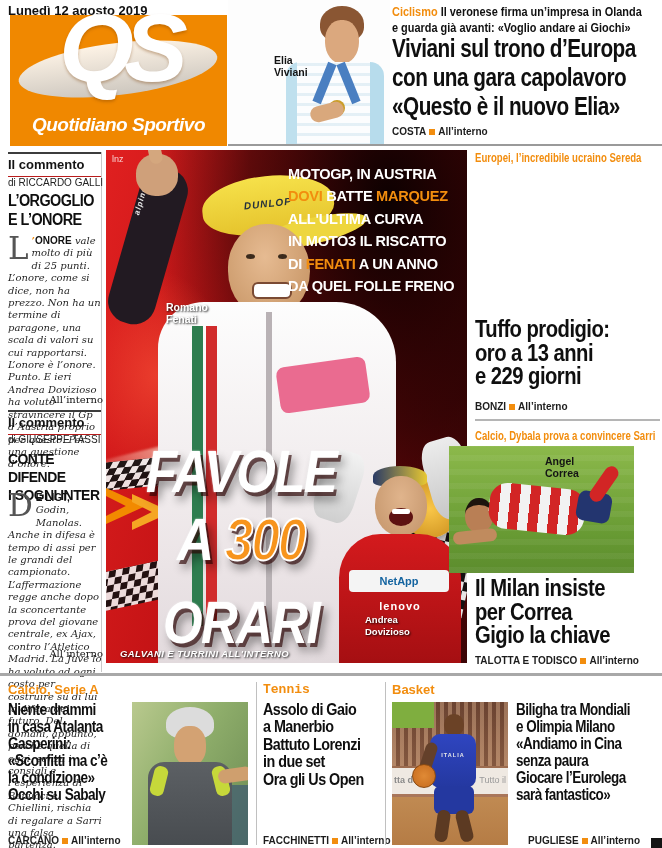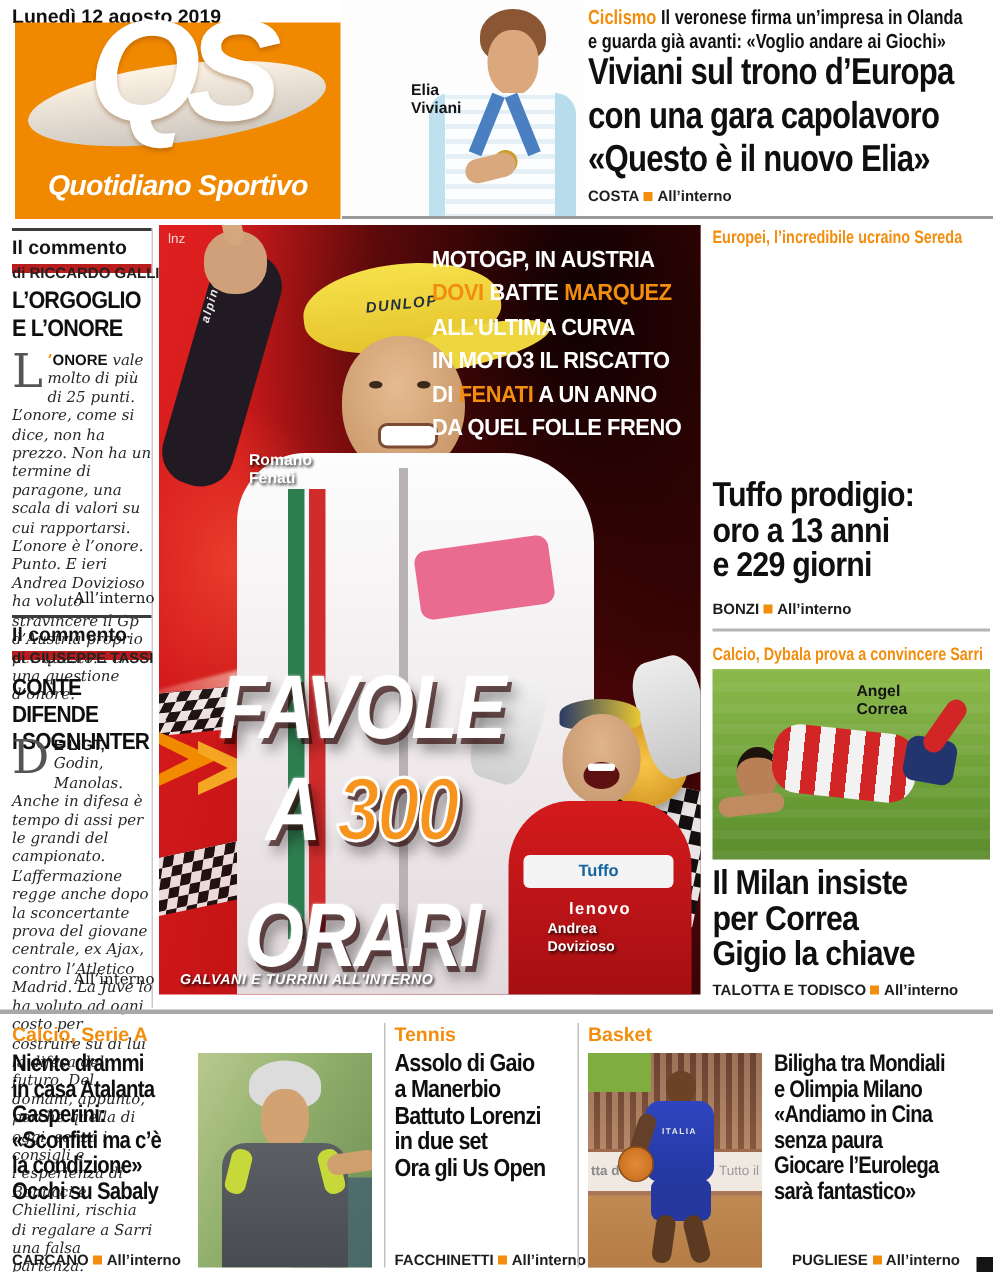--- a/index.html
+++ b/index.html
@@ -8,22 +8,22 @@
   .b{font-weight:bold;}
   .orange{color:#f28d0e;}
   .kicker{font-weight:bold;color:#f28d0e;}
   .hl{font-weight:bold;color:#0f0f0f;letter-spacing:-0.6px;}
   .sqz{transform-origin:0 0;}
   .photo{overflow:hidden;}
   .rule{background:#9a9a9a;}
   .byline{font-size:10px;font-weight:bold;color:#1d1d1d;white-space:nowrap;}
   .byline .sq{display:inline-block;width:6px;height:6px;background:#f28d0e;margin:0 3px;}
   .byline .suffix{font-weight:600;}
-  .commento-h{border-top:2px solid #3c3c3c;border-bottom:6px solid #b91c1c;font-size:13px;font-weight:bold;padding:3px 0 4px;width:93px;color:#141414;}
-  .author{font-size:10px;font-weight:bold;color:#222;}
+  .commento-h{border-top:2px solid #3c3c3c;border-bottom:1px solid #b91c1c;font-size:13px;font-weight:bold;padding:3px 0 4px;width:93px;color:#141414;}
+  .author{font-size:10px;font-weight:normal;color:#222;}
   .bodytxt{font-family:"DejaVu Serif",serif;font-style:italic;font-size:10px;line-height:12.4px;color:#262626;width:95px;}
   .bodytxt p{margin:0 0 1px 0;}
   .drop{float:left;font-family:"DejaVu Serif",serif;font-style:normal;font-size:31px;line-height:25px;margin:1px 3px 0 0;color:#555;}
   .lead{font-family:"Liberation Sans",sans-serif;font-style:normal;font-weight:bold;font-size:10px;color:#111;}
   .apos{color:#f28d0e;font-weight:bold;font-style:normal;}
   .allint{text-align:right;font-family:"DejaVu Serif",serif;font-size:10px;width:95px;}
   .wh{color:#fff;}
   .ph-label{font-weight:bold;font-size:10.5px;line-height:11.5px;}
   .shadow{text-shadow:1px 1px 2px rgba(0,0,0,.85);}
   .checker{background-image:repeating-conic-gradient(#101010 0 25%,#f0f0f0 0 50%);background-size:14px 14px;}
@@ -131,21 +131,21 @@
 
     <div class="abs" style="left:215px;top:300px;width:146px;height:213px;">
       <div class="abs" style="left:-2px;top:0;width:40px;height:72px;background:linear-gradient(#f2f2f2,#cfcfcf);border-radius:30%;transform:rotate(18deg);"></div>
       <div class="abs" style="right:-4px;top:-12px;width:44px;height:80px;background:linear-gradient(#ececec,#c6c6c6);border-radius:30%;transform:rotate(-16deg);"></div>
       <div class="abs" style="left:52px;top:16px;width:54px;height:20px;background:linear-gradient(90deg,#2a3b66,#e8c832);border-radius:50% 50% 20% 20%;"></div>
       <div class="abs" style="left:54px;top:26px;width:52px;height:60px;background:radial-gradient(ellipse at 50% 35%,#e0b48c,#c3946a);border-radius:48%;">
         <div class="abs" style="left:14px;top:32px;width:24px;height:18px;background:#5d1111;border-radius:50%;"></div>
         <div class="abs" style="left:17px;top:33px;width:18px;height:5px;background:#fff;border-radius:2px;"></div>
       </div>
       <div class="abs" style="left:18px;top:84px;width:122px;height:129px;background:linear-gradient(#d41a1d,#a50f12);border-radius:34% 34% 0 0;">
-        <div class="abs" style="left:10px;top:36px;width:100px;height:22px;background:#f4f4f4;border-radius:4px;text-align:center;font-weight:bold;font-size:11px;color:#1464a0;line-height:22px;">Tuffo</div>
+        <div class="abs" style="left:10px;top:36px;width:100px;height:22px;background:#f4f4f4;border-radius:4px;text-align:center;font-weight:bold;font-size:11px;color:#1464a0;line-height:22px;">NetApp</div>
         <div class="abs wh" style="left:0;top:66px;width:122px;text-align:center;font-weight:bold;font-size:11px;letter-spacing:1px;">lenovo</div>
       </div>
       <div class="abs ph-label wh shadow" style="left:44px;top:164px;width:60px;font-size:9.5px;">Andrea Dovizioso</div>
     </div>
 
     <div class="abs sqz" style="left:182px;top:13px;width:195px;transform:scaleX(.94);font-size:15.5px;line-height:22.4px;font-weight:bold;color:#fff;letter-spacing:-0.3px;">
       <div class="deck-line">MOTOGP, IN AUSTRIA</div>
       <div class="deck-line"><span class="orange">DOVI</span><span> BATTE </span><span class="orange">MARQUEZ</span></div>
       <div class="deck-line">ALL'ULTIMA CURVA</div>
       <div class="deck-line">IN MOTO3 IL RISCATTO</div>
@@ -174,21 +174,21 @@
     <div class="hl" style="font-size:23px;line-height:23.5px;">oro a 13 anni</div>
     <div class="hl" style="font-size:23px;line-height:23.5px;">e 229 giorni</div>
   </div>
   <div class="abs byline" style="left:475px;top:401px;">
     <span>BONZI</span><span class="sq"></span><span class="suffix">All’interno</span>
   </div>
   <div class="abs rule" style="left:475px;top:419px;width:185px;height:2px;background:#b5b5b5;"></div>
 
   <div class="abs kicker sqz" style="left:475px;top:429px;width:232px;font-size:12px;transform:scaleX(.8);">Calcio, Dybala prova a convincere Sarri</div>
 
-  <div class="abs photo" style="left:475px;top:446px;width:185px;height:127px;background:linear-gradient(#8cb94b,#679a33 70%,#5c8c2d);">
+  <div class="abs photo" style="left:449px;top:446px;width:185px;height:127px;background:linear-gradient(#8cb94b,#679a33 70%,#5c8c2d);">
     <div class="abs" style="left:0;top:0;width:185px;height:127px;background:repeating-linear-gradient(0deg,rgba(255,255,255,.05) 0 6px,transparent 6px 14px);"></div>
     <div class="abs" style="left:16px;top:52px;width:28px;height:28px;background:#b97f55;border-radius:48%;border-top:7px solid #1d140e;"></div>
     <div class="abs" style="left:40px;top:40px;width:96px;height:46px;background:repeating-linear-gradient(90deg,#d22525 0 10px,#f2f2f2 10px 20px);border-radius:18px;transform:rotate(6deg);"></div>
     <div class="abs" style="left:128px;top:46px;width:34px;height:30px;background:#23356f;border-radius:8px;transform:rotate(10deg);"></div>
     <div class="abs" style="left:148px;top:18px;width:14px;height:40px;background:#d22525;border-radius:7px;transform:rotate(35deg);"></div>
     <div class="abs" style="left:4px;top:84px;width:44px;height:13px;background:#c08b5e;border-radius:7px;transform:rotate(-6deg);"></div>
     <div class="abs ph-label" style="left:96px;top:10px;width:46px;color:#141414;">Angel Correa</div>
   </div>
 
   <div class="abs sqz" style="left:475px;top:577px;width:212px;transform:scaleX(.88);">
@@ -221,21 +221,21 @@
     <div class="abs" style="left:42px;top:24px;width:32px;height:40px;background:#d3a273;border-radius:45%;"></div>
     <div class="abs" style="left:16px;top:60px;width:84px;height:83px;background:linear-gradient(#5c6064,#484c50);border-radius:16px 16px 0 0;">
       <div class="abs" style="left:4px;top:4px;width:14px;height:30px;background:#c6d83a;border-radius:6px;transform:rotate(14deg);"></div>
       <div class="abs" style="right:4px;top:4px;width:14px;height:30px;background:#c6d83a;border-radius:6px;transform:rotate(-14deg);"></div>
     </div>
     <div class="abs" style="left:86px;top:66px;width:34px;height:14px;background:#cf9f6e;border-radius:8px;transform:rotate(-8deg);"></div>
   </div>
 
   <div class="abs" style="left:256px;top:682px;width:1px;height:163px;background:#c0c0c0;"></div>
 
-  <div class="abs kicker" style="left:263px;top:682px;font-size:13px;">Tennis</div>
+  <div class="abs kicker" style="left:263px;top:682px;font-size:13px;font-family:Liberation Mono, monospace;">Tennis</div>
   <div class="abs sqz" style="left:263px;top:701px;width:140px;transform:scaleX(.87);">
     <div class="hl" style="font-size:16.5px;line-height:17.4px;">Assolo di Gaio</div>
     <div class="hl" style="font-size:16.5px;line-height:17.4px;">a Manerbio</div>
     <div class="hl" style="font-size:16.5px;line-height:17.4px;">Battuto Lorenzi</div>
     <div class="hl" style="font-size:16.5px;line-height:17.4px;">in due set</div>
     <div class="hl" style="font-size:16.5px;line-height:17.4px;">Ora gli Us Open</div>
   </div>
   <div class="abs byline" style="left:263px;top:835px;">
     <span>FACCHINETTI</span><span class="sq"></span><span class="suffix">All’interno</span>
   </div>

